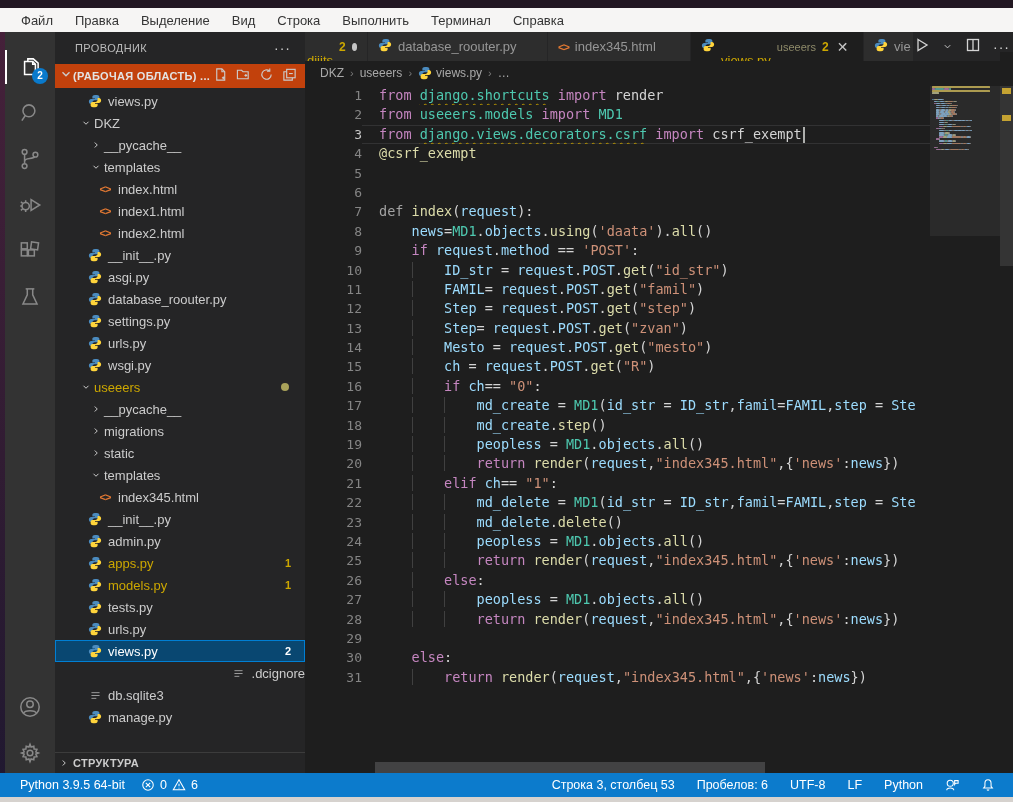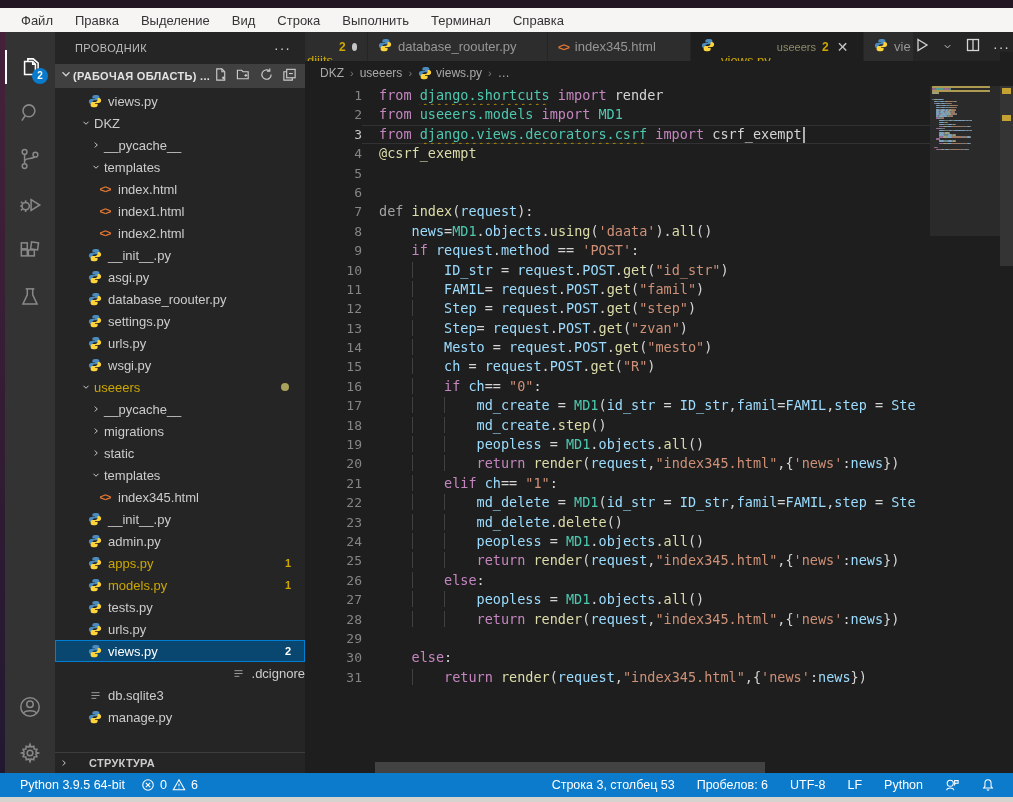--- a/index.html
+++ b/index.html
@@ -23,41 +23,41 @@
   .act-item.active svg { stroke:#ffffff; }
   .act-item.active::before { content:""; position:absolute; left:0; top:6px; width:2px; height:34px; background:#ffffff; }
   .act-badge { position:absolute; right:7px; bottom:6px; min-width:16px; height:16px; border-radius:9px;
                background:#0a7acc; color:#fff; font-size:10px; font-weight:bold; line-height:16px; text-align:center; }
 
   
   #sidebar { position:absolute; left:55px; top:32px; width:250px; height:741px; background:#252526; overflow:hidden; }
   #sidebar-title-row { height:32px; display:flex; align-items:center; justify-content:space-between; padding:0 14px 0 20px; }
   #sidebar-title { font-size:11px; color:#bbbbbb; letter-spacing:.4px; }
   #sidebar-more { color:#cccccc; font-size:14px; letter-spacing:1px; }
-  #workspace-row { height:24px; background:#404040; display:flex; align-items:center; padding:0 8px 0 4px; }
+  #workspace-row { height:24px; background:#c2410c; display:flex; align-items:center; padding:0 8px 0 4px; }
   #workspace-label { font-size:11px; font-weight:bold; color:#e3e3e3; letter-spacing:.3px; white-space:nowrap;
                      overflow:hidden; flex:1; }
   .ws-actions { display:flex; gap:8px; align-items:center; }
   .ws-actions svg { width:15px; height:15px; stroke:#cccccc; fill:none; stroke-width:1.2; }
   #tree { position:absolute; top:58px; left:0; right:0; }
   .trow { position:relative; height:22px; display:flex; align-items:center; font-size:13px; color:#cccccc; white-space:nowrap; }
   .trow .chev { width:16px; display:flex; justify-content:center; }
   .trow .chev svg { width:10px; height:10px; stroke:#cccccc; stroke-width:1.6; fill:none; }
   .trow .ficon { width:16px; margin-right:5px; display:flex; justify-content:center; align-items:center; }
   .trow.warn .tlabel { color:#cca700; }
   .trow.sel { background:#094771; outline:1px solid #007fd4; outline-offset:-1px; color:#ffffff; }
   .tbadge { position:absolute; right:14px; font-size:11px; font-weight:bold; color:#cca700; }
   .trow.sel .tbadge { color:#ffffff; }
   .tdot { position:absolute; right:16px; width:8px; height:8px; border-radius:50%; background:#a9a25a; }
   .html-glyph { color:#e37933; font-size:11px; font-weight:bold; letter-spacing:-1px; }
   .file-glyph svg { width:13px; height:13px; stroke:#9d9d9d; stroke-width:1.2; fill:none; }
   #outline-row { position:absolute; left:0; bottom:0; width:100%; height:21px; border-top:1px solid #3c3c3c;
                  display:flex; align-items:center; padding-left:4px; background:#252526; }
   #outline-row .chev svg { width:10px; height:10px; stroke:#cccccc; stroke-width:1.6; fill:none; }
-  #outline-label { font-size:11px; font-weight:bold; color:#cccccc; letter-spacing:.3px; margin-left:20px; }
+  #outline-label { font-size:11px; font-weight:bold; color:#cccccc; letter-spacing:.3px; margin-left:4px; }
 
   
   #editor { position:absolute; left:305px; top:32px; width:708px; height:741px; background:#1e1e1e; }
   #tabbar { position:absolute; left:0; top:0; width:708px; height:29px; background:#252526; display:flex; }
   .tab { height:29px; background:#2d2d2d; border-right:1px solid #252526; display:flex; align-items:center;
          padding:0 10px; gap:6px; font-size:13px; color:#969696; overflow:hidden; flex:none; }
   .tab.active { background:#1e1e1e; }
   .tab .t-label.warn { color:#cca700;margin-top:28px; }
   .tab .t-desc { font-size:11px; color:#8f8b6a; }
   .tab .t-prob { font-size:12px; font-weight:bold; color:#cca700; }

